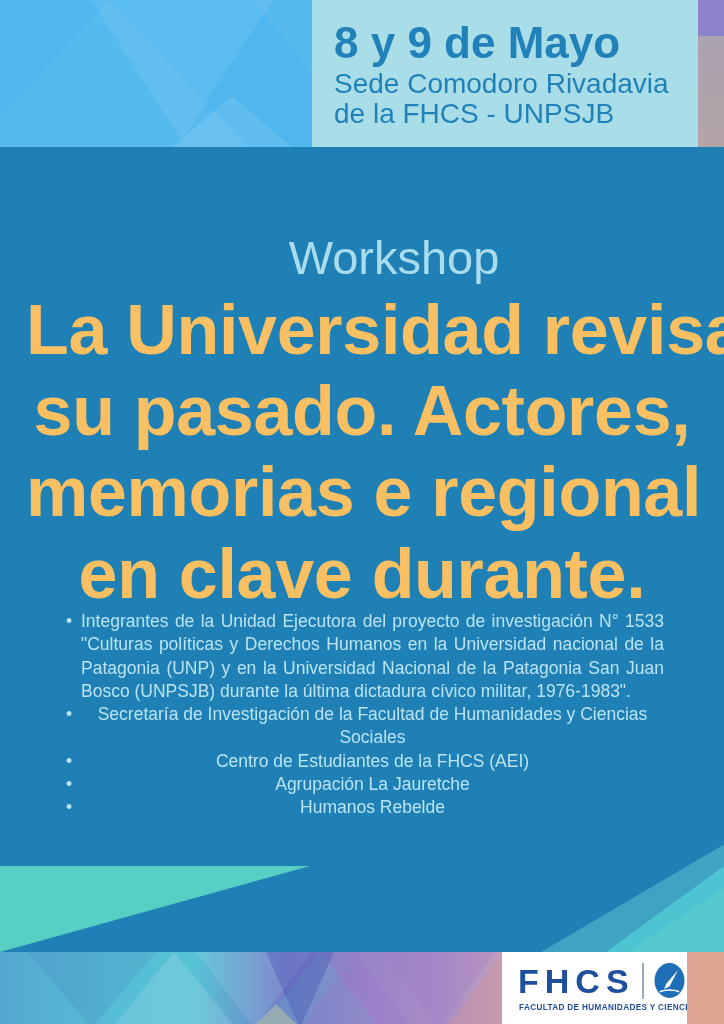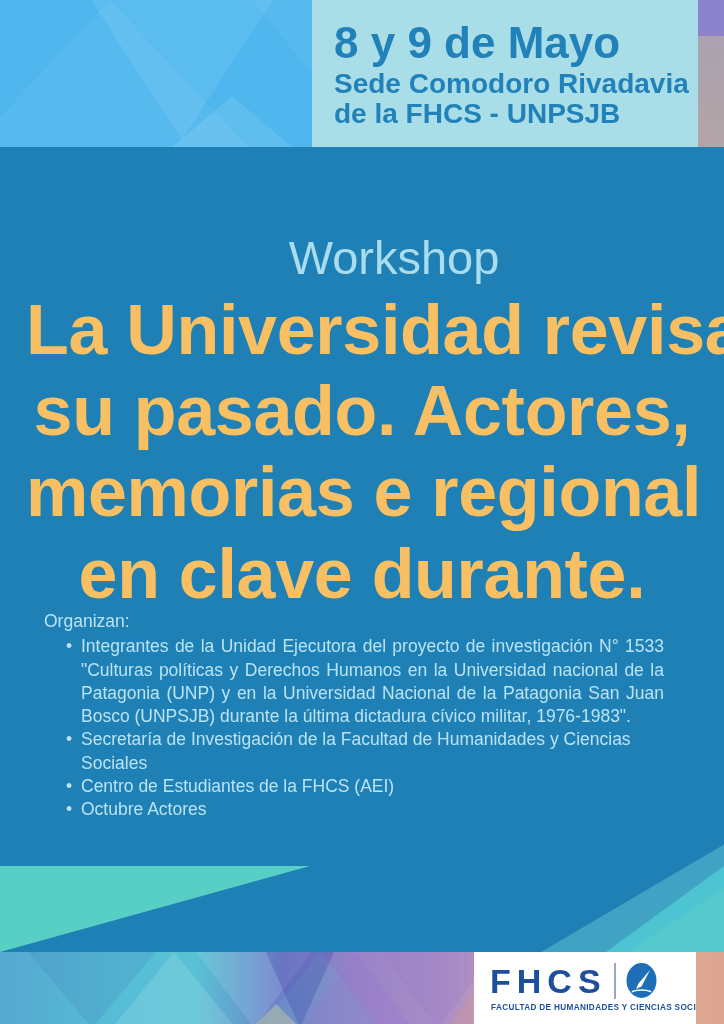--- a/index.html
+++ b/index.html
@@ -99,21 +99,21 @@
   }
   .date-line {
     font-size: 44px;
     font-weight: bold;
     letter-spacing: 0px;
     margin: 0 0 3px 0;
     white-space: nowrap;
   }
   .venue-line {
     font-size: 28px;
-    font-weight: bold;
+    font-weight: normal;
     margin: 0;
     white-space: nowrap;
   }
 
   
   .body-area {
     position: absolute;
     left: 0; top: 157px;
     width: 724px;
     height: 795px;
@@ -188,21 +188,21 @@
     margin-bottom: 0px;
     text-align: justify;
   }
   .org-list li::before {
     content: "\2022";
     position: absolute;
     left: 0;
     top: 0;
   }
   .org-list li.nojust {
-    text-align: left;
+    text-align: center;
   }
 
   
   .teal-strip {
     position: absolute;
     left: 0; top: 866px;
     width: 724px; height: 86px;
     overflow: hidden;
   }
   .teal-left {
@@ -254,22 +254,22 @@
   .fb-c { left: 196px; top: 0;  border-left: 58px solid transparent; border-right: 58px solid transparent; border-top: 76px solid rgba(255,255,255,0.10); }
   .fb-d { left: 260px; top: 0;  border-left: 60px solid transparent; border-right: 60px solid transparent; border-bottom: 76px solid rgba(90,190,200,0.22); }
   .fb-e { left: 266px; top: 0;  border-left: 34px solid transparent; border-right: 34px solid transparent; border-top: 76px solid rgba(60,70,170,0.30); }
   .fb-f { left: 300px; top: 0;  border-left: 56px solid transparent; border-right: 56px solid transparent; border-bottom: 76px solid rgba(150,120,205,0.30); }
   .fb-g { left: 380px; top: 0;  border-left: 58px solid transparent; border-right: 58px solid transparent; border-top: 76px solid rgba(150,120,200,0.22); }
   .fb-h { left: 446px; top: 0;  border-left: 58px solid transparent; border-right: 58px solid transparent; border-bottom: 76px solid rgba(215,150,135,0.30); }
   .fb-i { left: 250px; top: 52px; border-left: 26px solid transparent; border-right: 26px solid transparent; border-bottom: 26px solid rgba(205,205,150,0.45); }
 
   .logo-box {
     position: absolute;
-    left: 474px; top: 952px;
-    width: 222px; height: 72px;
+    left: 502px; top: 952px;
+    width: 185px; height: 72px;
     background: #ffffff;
     overflow: hidden;
   }
   .logo-inner {
     position: absolute;
     left: 16px; top: 10px;
     display: flex;
     align-items: center;
   }
   .logo-word {
@@ -330,26 +330,26 @@
     <div class="workshop-label">Workshop</div>
 
     <div class="main-title">
       <span class="tl">La Universidad revisa</span>
       <span class="tl">su pasado. Actores,</span>
       <span class="tl">memorias e regional</span>
       <span class="tl">en clave durante.</span>
     </div>
 
     <div class="organizers">
-      <p class="org-heading">Organizan:</p>
       <ul class="org-list">
         <li>Integrantes de la Unidad Ejecutora del proyecto de investigación N° 1533 "Culturas políticas y Derechos Humanos en la Universidad nacional de la Patagonia (UNP) y en la Universidad Nacional de la Patagonia San Juan Bosco (UNPSJB) durante la última dictadura cívico militar, 1976-1983".</li>
         <li class="nojust">Secretaría de Investigación de la Facultad de Humanidades y Ciencias Sociales</li>
         <li class="nojust">Centro de Estudiantes de la FHCS (AEI)</li>
-        <li class="nojust">Octubre Actores</li>
+        <li class="nojust">Agrupación La Jauretche</li>
+        <li class="nojust">Humanos Rebelde</li>
       </ul>
     </div>
   </div>
 
   <div class="teal-strip">
     <span class="teal-left"></span>
     <span class="teal-right"></span>
     <span class="teal-right2"></span>
   </div>
 

